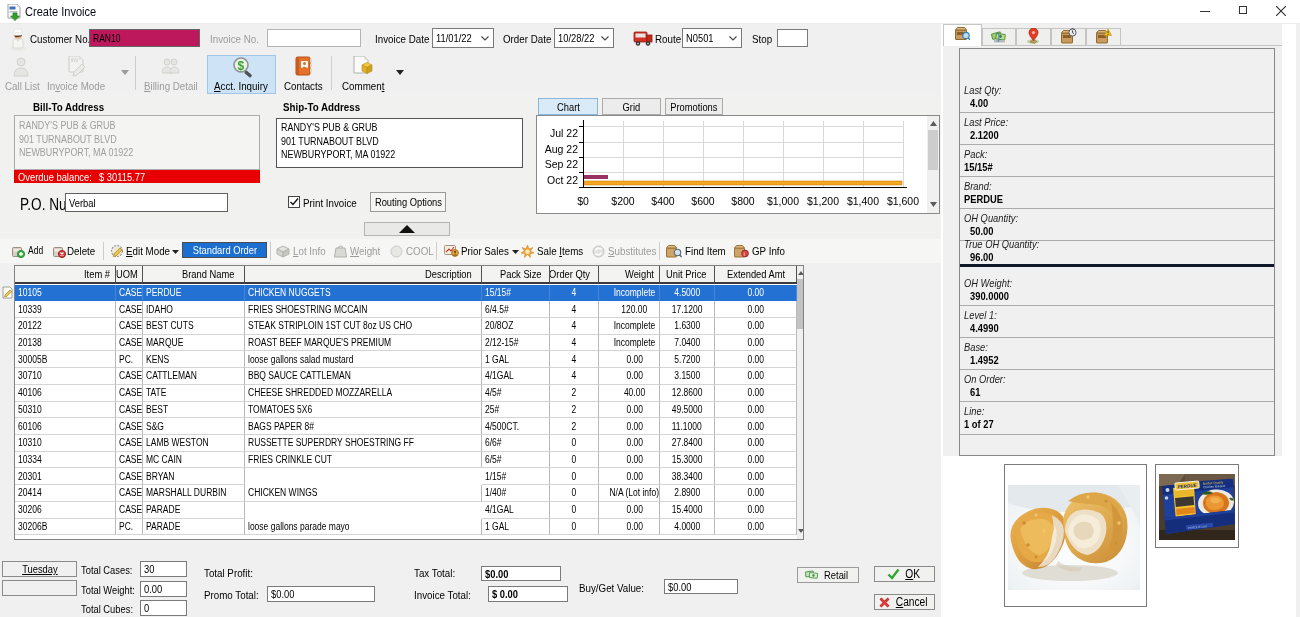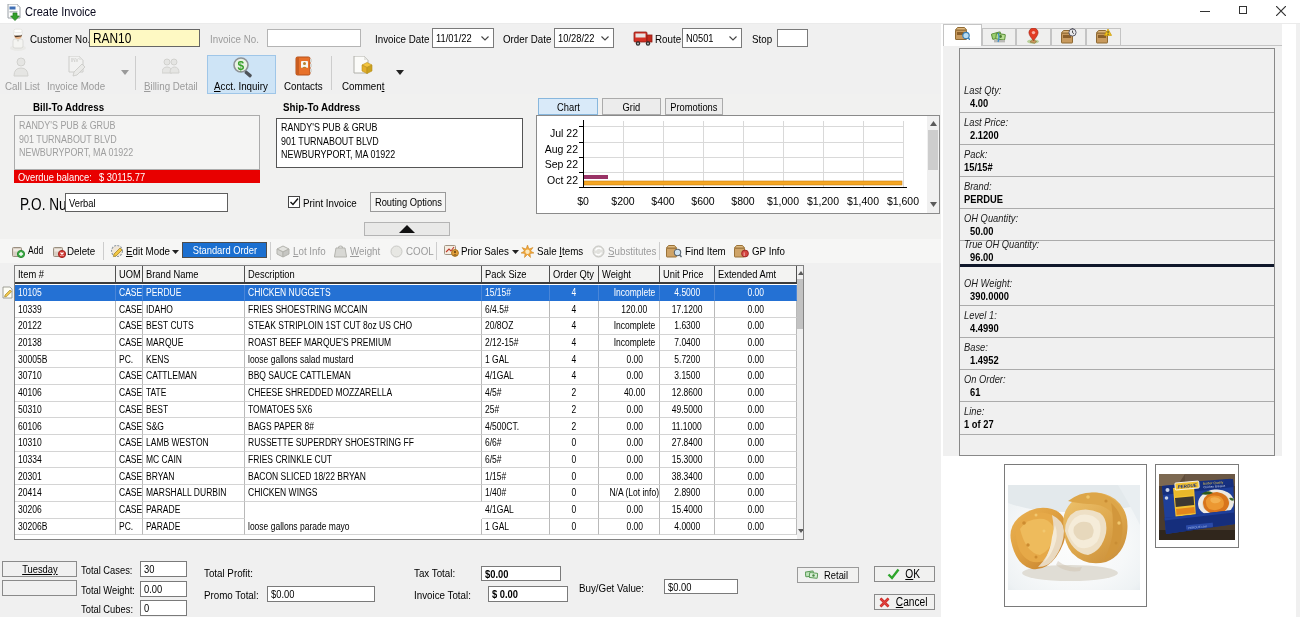--- a/index.html
+++ b/index.html
@@ -10,21 +10,21 @@
 .btn { position:absolute; background:#f2f2f1; border:1px solid #999; display:flex; align-items:center; justify-content:center; font-size:11px; }
 .gray { color:#9b9b9b; }
 .sep { position:absolute; width:1px; background:#cdcdcd; }
 svg { display:block; }
 .x  { display:inline-block; transform:scaleX(0.85); transform-origin:0 50%; white-space:nowrap; }
 .xc { display:inline-block; transform:scaleX(0.85); transform-origin:50% 50%; white-space:nowrap; }
 .trow { position:absolute; left:0; width:781.5px; height:16.72px; }
 .trow.sel { background:#2471d4; }
 .trow.sel .tc { color:#fff; border-right-color:#4a86d8; border-bottom-color:#2471d4; }
 .tc { position:absolute; top:0; height:100%; display:flex; align-items:center; font-size:10px; font-style:normal; border-right:1px solid #b9b9b9; border-bottom:1px solid #d4d4d4; white-space:nowrap; overflow:hidden; padding-left:3px; }
-.tc.hd { border-right:1px solid #505050; border-bottom:none; background:transparent; justify-content:flex-start; padding-left:3px; font-size:11px; }
+.tc.hd { border-right:1px solid #505050; border-bottom:none; background:transparent; justify-content:flex-end; padding-left:3px; font-size:11px; }
 .k0{left:0px;width:101px;}
 .k1{left:101px;width:26.5px;}
 .k2{left:127.5px;width:102.5px;}
 .k3{left:230px;width:236.5px;}
 .k4{left:466.5px;width:68.5px;}
 .k5{left:535px;width:48.5px;justify-content:center;padding-left:0;}
 .k6{left:583.5px;width:61.5px;justify-content:center;padding-left:11px;}
 .k7{left:645px;width:55px;justify-content:center;padding-left:0;}
 .k8{left:700px;width:81.5px;justify-content:center;padding-left:0;}
 
@@ -55,21 +55,21 @@
   <ellipse cx="9" cy="21" rx="8" ry="3" fill="#e9e9e6"></ellipse>
   <rect x="4" y="12" width="10" height="9" rx="2" fill="#f4f4f1" stroke="#cfcfc9" stroke-width="0.6"></rect>
   <circle cx="9" cy="8.2" r="3.8" fill="#e8b588"></circle>
   <path d="M5.2 7.6 q0.2 2 1.4 2.6 l5.6-0.6 q0.9-1 0.8-2.4 z" fill="#4a3424"></path>
   <path d="M4.6 7.8 q-0.8-4.2 4.4-4.4 q5.2 0.2 4.4 4.2 l-1.6 0.6 -5.8 0.2 z" fill="#fbfbf9" stroke="#d8d8d2" stroke-width="0.5"></path>
   <rect x="4.9" y="2.2" width="8.2" height="3.4" rx="1.6" fill="#fdfdfc" stroke="#d8d8d2" stroke-width="0.5"></rect>
   <path d="M7.5 12.5 h3 l-1.5 2.5 z" fill="#d8d8d2"></path>
 </svg>
 </div>
 <div class="abs" style="left:30px;top:33px;font-size:11.5px;"><span class="x">Customer No.</span></div>
-<div class="inp" style="left:89px;top:29px;width:111px;height:18px;background:#fef9c3;border-color:#666;font-size:14px;">
+<div class="inp" style="left:89px;top:29px;width:111px;height:18px;background:#be185d;border-color:#666;font-size:10px;">
     <span class="x">RAN10</span>
   </div>
 <div class="abs gray" style="left:210px;top:33px;font-size:11.5px;"><span class="x">Invoice No.</span></div>
 <div class="inp" style="left:267px;top:29px;width:94px;height:18px;border-color:#b4b4b4;"></div>
 <div class="abs" style="left:375px;top:33px;font-size:11.5px;"><span class="x">Invoice Date</span></div>
 <div class="inp" style="left:432px;top:28px;width:62px;height:20px;font-size:11px;">
     <span class="x">11/01/22</span>
     <svg class="abs" style="right:4px;top:7px;" width="8" height="5" viewBox="0 0 8 5">
       <path d="M0.5 0.5 L4 4 L7.5 0.5" stroke="#444" stroke-width="1.1" fill="none"></path>
     </svg>
@@ -719,23 +719,20 @@
     </div>
 <div class="trow" style="top:202.4px;">
       <i class="tc k0">
         <span class="x">20301</span>
       </i>
       <i class="tc k1">
         <span class="x">CASE</span>
       </i>
       <i class="tc k2">
         <span class="x">BRYAN</span>
-      </i>
-      <i class="tc k3">
-        <span class="x">BACON SLICED 18/22 BRYAN</span>
       </i>
       <i class="tc k4">
         <span class="x">1/15#</span>
       </i>
       <i class="tc k5">
         <span class="xc">0</span>
       </i>
       <i class="tc k6">
         <span class="xc">0.00</span>
       </i>

